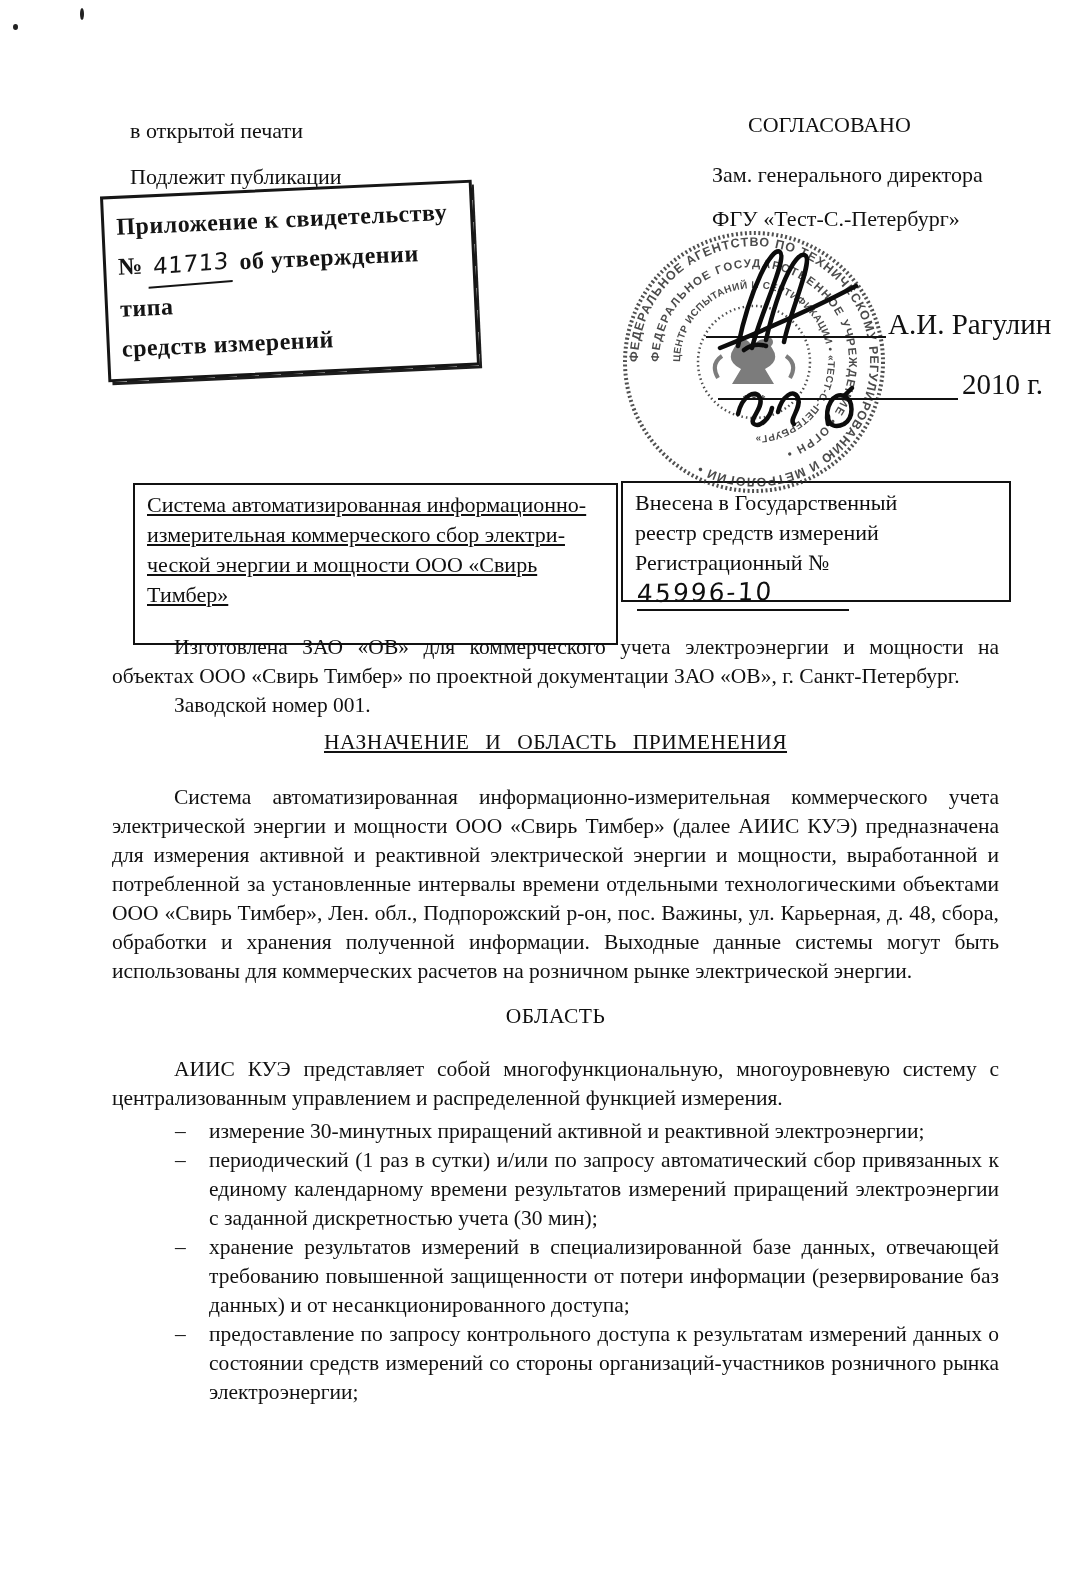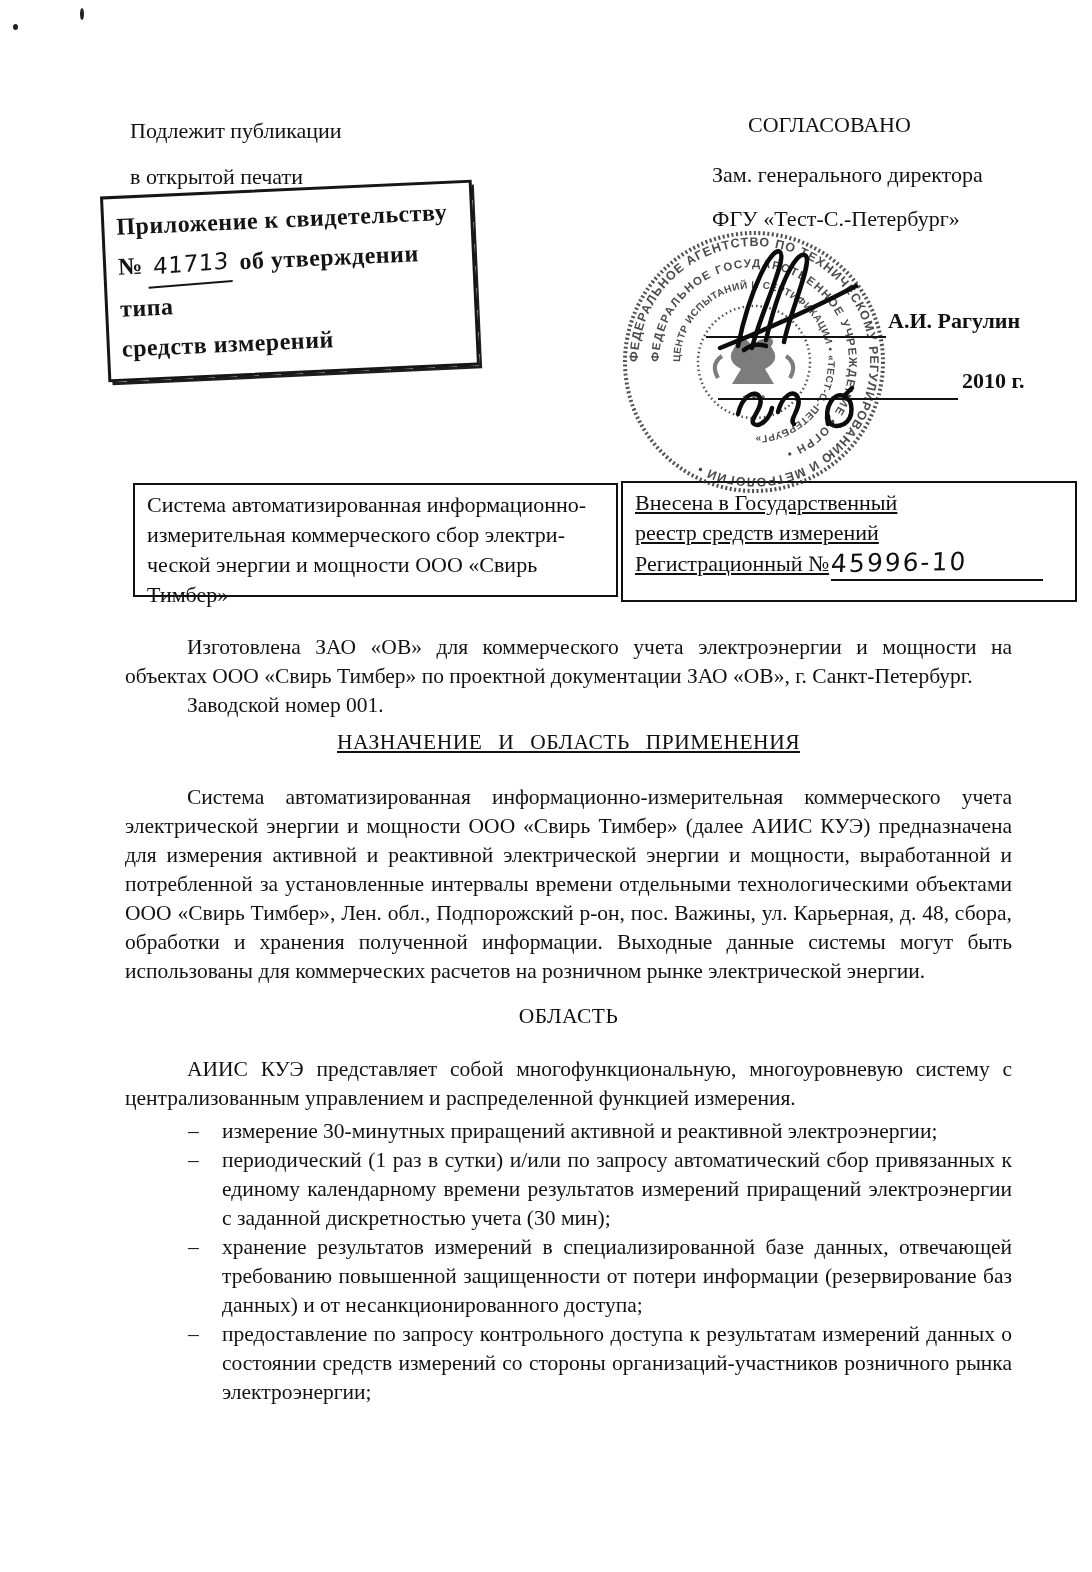--- a/index.html
+++ b/index.html
@@ -27,42 +27,42 @@
   .hand {
     font-family:"DejaVu Sans",sans-serif; font-weight:normal;
     transform:skewX(-6deg) rotate(-2deg); display:inline-block;
   }
   .stamp-num { border-bottom:2px solid #141414; padding:0 4px; font-size:23px; }
 
   
   .agreement { position:absolute; left:712px; top:112px; font-size:22px; z-index:4; }
   .agreement .ttl { margin-bottom:24px;margin-left:36px; }
   .agreement div { margin-bottom:18px; line-height:26px; }
-  .sig-row { position:absolute; z-index:4; font-size:22px;font-weight:bold; }
+  .sig-row { position:absolute; z-index:4; font-size:29px; }
   .sig-line { position:absolute; border-top:2px solid #111; z-index:4; }
   .line1 { left:706px; top:336px; width:180px; }
   .name1 { left:888px; top:308px; }
   .line2 { left:718px; top:398px; width:240px; }
   .year1 { left:962px; top:368px; }
 
   .seal-svg { position:absolute; left:618px; top:226px; z-index:1; }
   .sig-svg  { position:absolute; left:620px; top:228px; z-index:5; pointer-events:none; }
 
   
   .tbl-left, .tbl-right {
     position:absolute; border:2px solid #111; font-size:22px; line-height:30px;
     padding:5px 12px; color:#0f0f0f;
   }
-  .tbl-left  { left:133px; top:483px; width:485px; height:114px; }
-  .tbl-right { left:621px; top:481px; width:456px; height:121px;text-decoration:underline; }
+  .tbl-left  { left:133px; top:483px; width:485px; height:162px;text-decoration:underline; }
+  .tbl-right { left:621px; top:481px; width:390px; height:121px; }
   .reg-line { display:inline-block; border-bottom:2px solid #111; min-width:212px; margin-left:2px; }
   .reg-line .hand { font-size:25px; letter-spacing:2px; transform:rotate(-1deg) skewX(-4deg); }
 
   
-  .content { position:absolute; left:125px; top:633px; width:887px; font-size:21.5px; line-height:29px; }
+  .content { position:absolute; left:112px; top:633px; width:887px; font-size:21.5px; line-height:29px; }
   .content p { text-align:justify; text-indent:62px; }
   h2.sec {
     text-align:center; font-size:21.5px; font-weight:normal; word-spacing:10px;
     text-indent:0; letter-spacing:0.5px;
   }
   .h-naznach { margin:8px 0 26px;text-decoration:underline; }
   .h-opis    { margin:16px 0 24px; }
   .p-zavod { margin-bottom:0; }
   .p-mid  { margin-top:14px; }
   ul.tasks { list-style:none; margin:4px 0 0 63px; }
@@ -72,22 +72,22 @@
 </style>
 </head>
 <body>
 
 <div class="page">
 
   <div class="speck s1"></div>
   <div class="speck s2"></div>
 
   <div class="pub-note">
+    <div>в открытой печати</div>
     <div>Подлежит публикации</div>
-    <div>в открытой печати</div>
   </div>
 
   <div class="stamp-box">
     <div>Приложение к свидетельству</div>
     <div><span>№</span> <span class="hand stamp-num">41713</span> <span>об утверждении типа</span></div>
     <div>средств измерений</div>
   </div>
 
   <svg class="seal-svg" width="272" height="272" viewBox="0 0 272 272">
     <defs>

